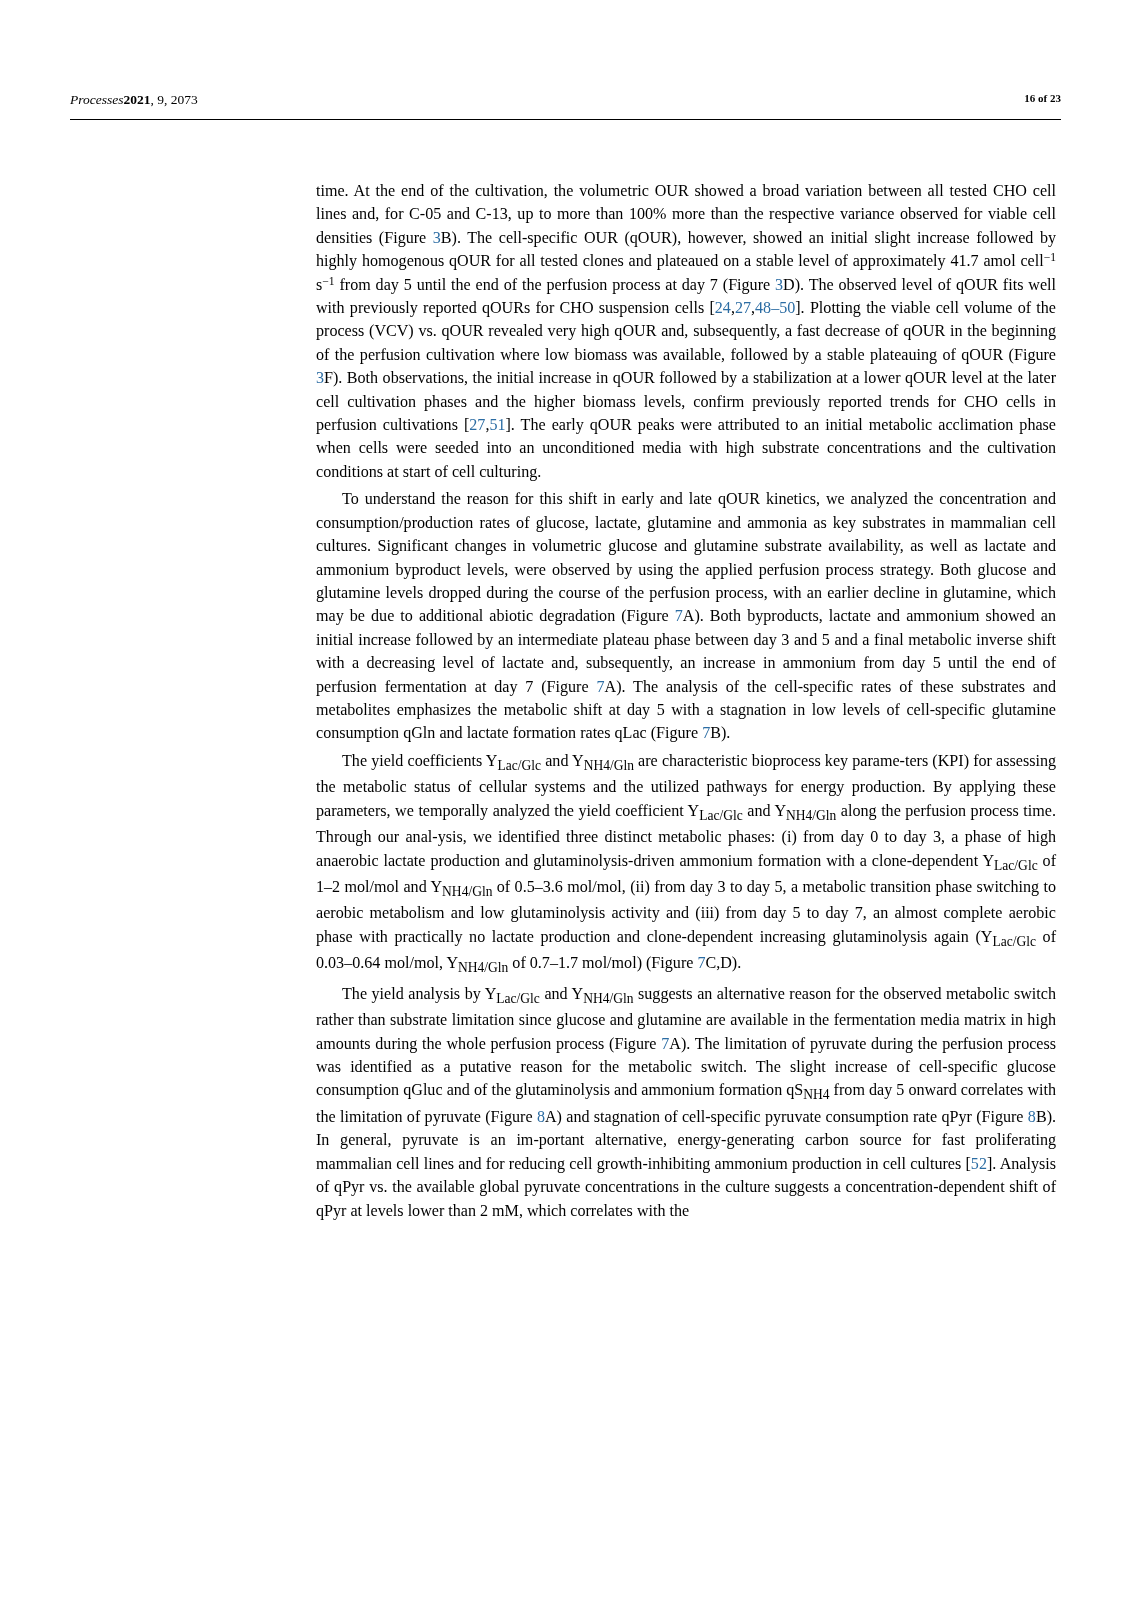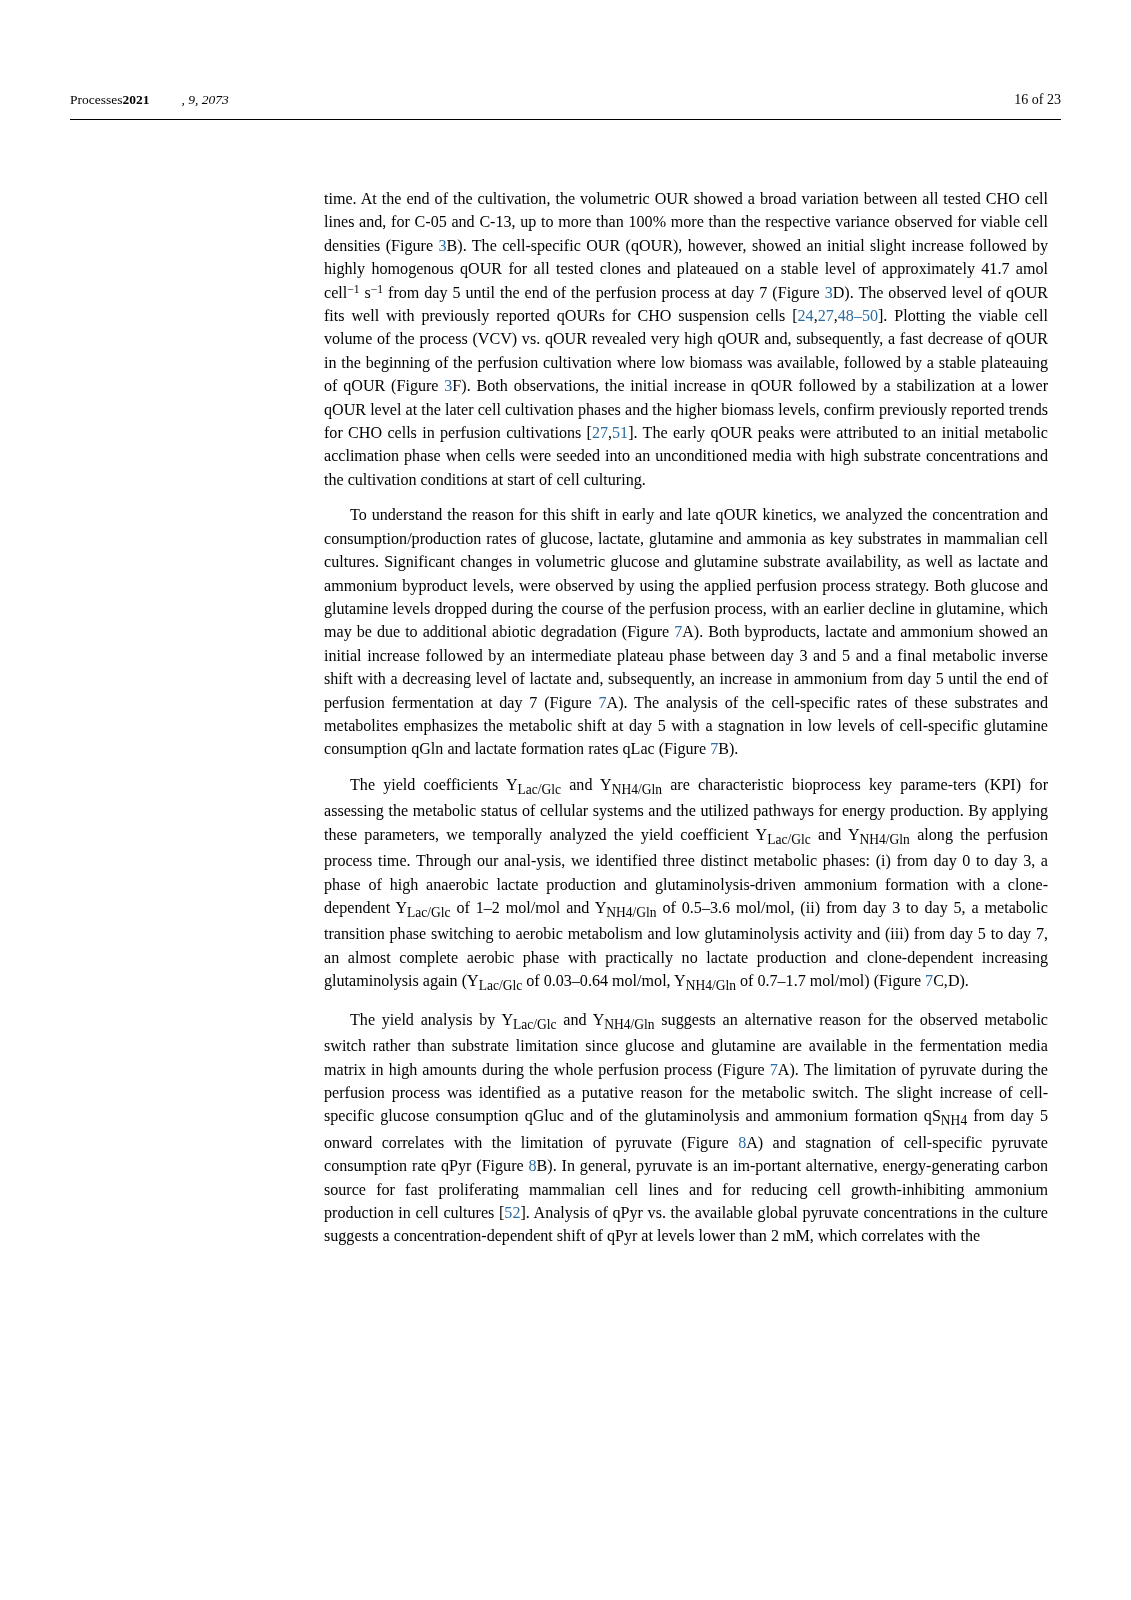--- a/index.html
+++ b/index.html
@@ -28,52 +28,52 @@
     height: 30px;
     display: flex;
     align-items: flex-start;
     justify-content: space-between;
     font-size: 13.5px;
   }
   .header-left {
     font-family: "Liberation Serif", serif;
   }
   .header-left .journal {
+    font-style: italic;
   }
   .header-left .volinfo {
-    font-style: italic;
-    margin-left: 32px;
   }
   .header-left .bold {
     font-weight: bold;
     font-style: normal;
     text-align: right;
   }
   .header-right {
-    font-size: 14px;
+    font-size: 11px;
+    font-weight: bold;
   }
   .header-rule {
     position: absolute;
     top: 119px;
     left: 70px;
     right: 70px;
     border-top: 1px solid #000000;
     height: 0;
   }
   .content {
     position: absolute;
     top: 175px;
     left: 312px;
     width: 748px;
     font-size: 16.1px;
     line-height: 1.455;
     text-align: justify;
   }
   .content p {
-    margin: 12px;
+    margin: 4px;
     text-indent: 0;
   }
   .content p.indent {
     text-indent: 26px;
   }
   a.ref {
     color: #2b6ca3;
     text-decoration: none;
   }
   sub {

